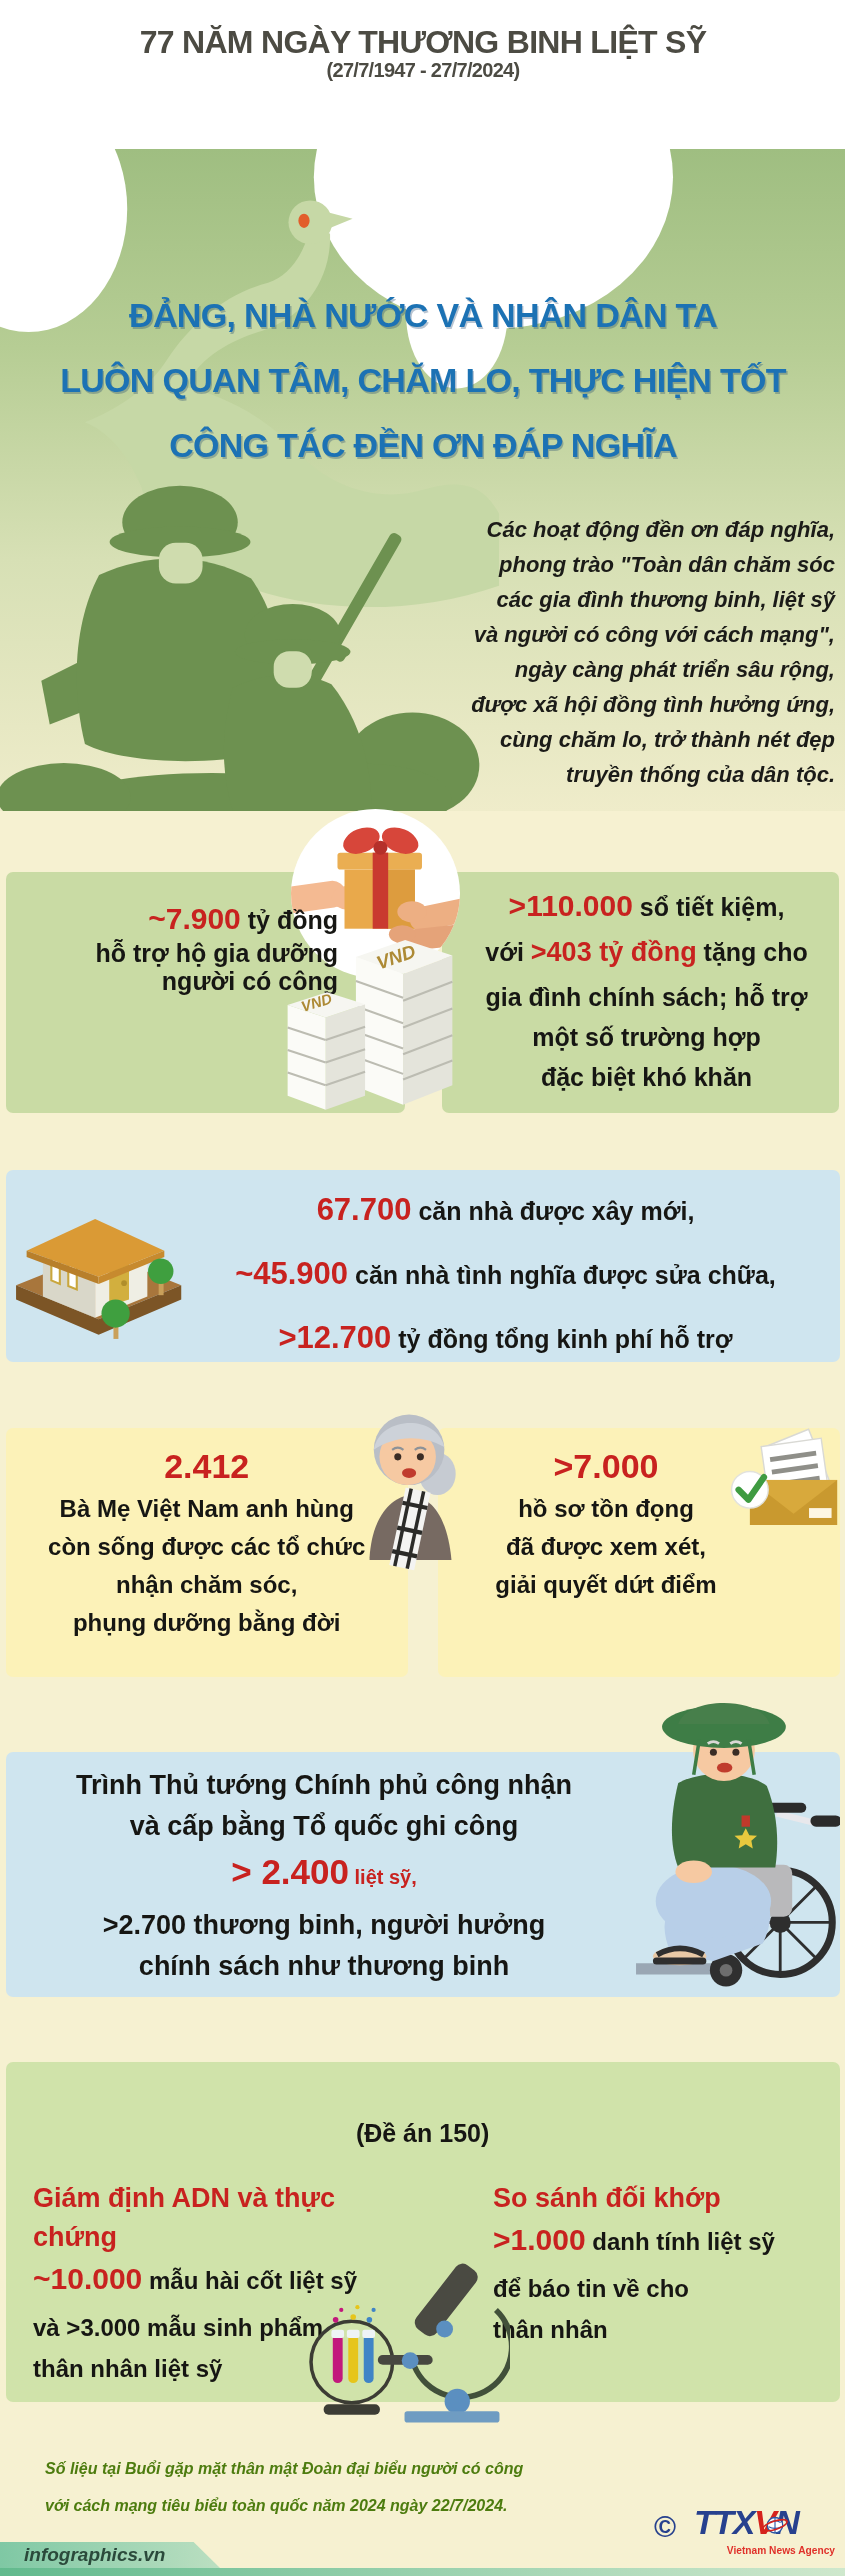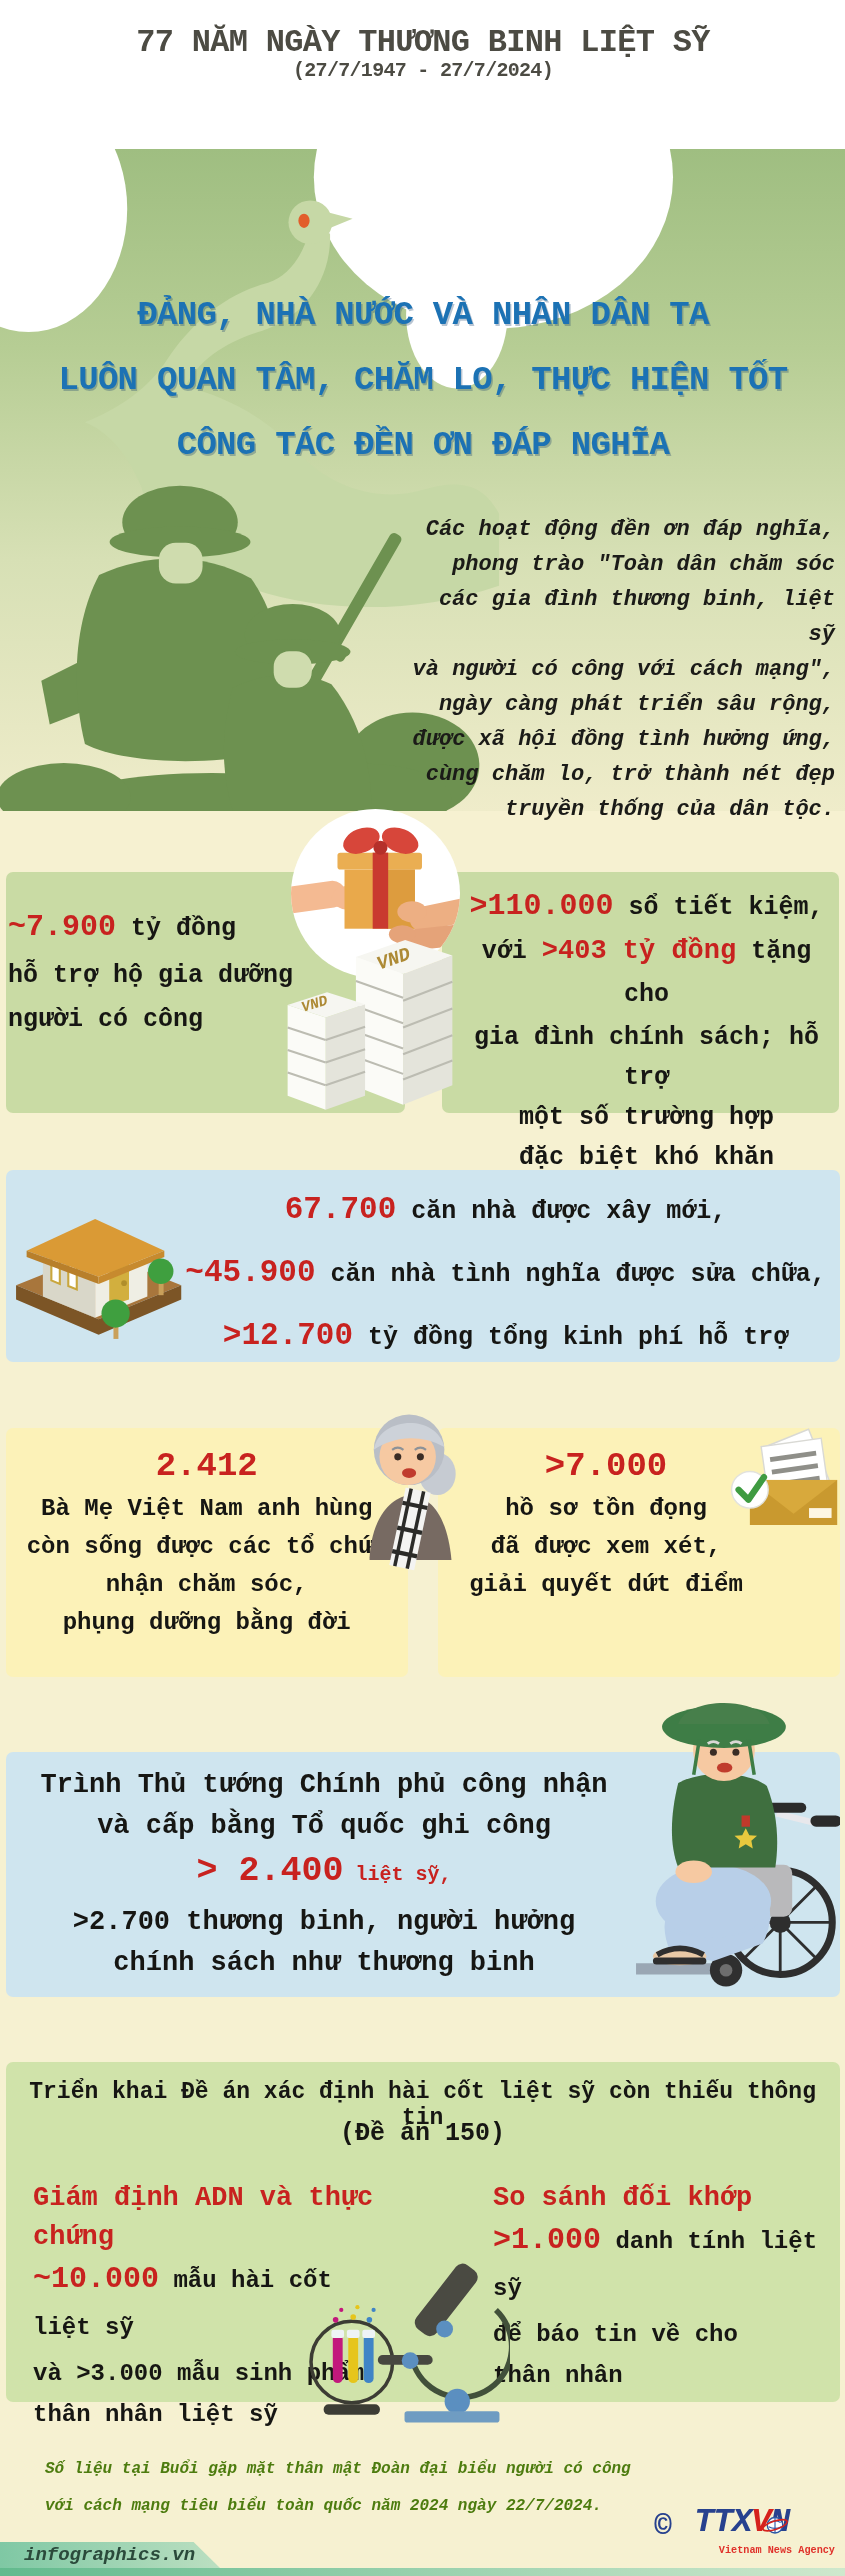--- a/index.html
+++ b/index.html
@@ -1,17 +1,17 @@
 <!DOCTYPE html>
 <html lang="vi" style="font-size:11.3px"><head>
 <meta charset="utf-8">
 <style>
   html,body{margin:0;padding:0;background:#ffffff;}
   #canvas{position:relative;width:846px;height:2576px;overflow:hidden;
-    background:#f6f1d1;font-family:Liberation Mono, monospace;}
+    background:#f6f1d1;font-family:Liberation Sans, sans-serif;}
   .abs{position:absolute;}
   
   .top-white{left:0;top:0;width:846px;height:149px;background:#ffffff;z-index:3;}
   .main-title{width:100%;text-align:center;color:#4c4b43;font-weight:700;letter-spacing:-0.7px;}
   .main-title.l1{top:24px;font-size:32px;}
   .main-title.l2{top:59px;font-size:20px;}
   
   .hero{left:0;top:149px;width:846px;height:662px;z-index:1;
     background:linear-gradient(180deg,#9fbe81 0%,#b6cd94 30%,#d7e0b5 62%,#efecca 100%);}
   .hero svg{position:absolute;left:0;top:0;}
@@ -22,21 +22,21 @@
     font-style:italic;font-weight:600;font-size:22px;line-height:35px;color:#1b1b18;}
   
   .panel{border-radius:7px;z-index:1;}
   .green-a{background:#c9dba4;}
   .blue-p{background:#cfe5ef;}
   .yellow-p{background:#fcf2b8;}
   .green-e{background:#d0e3aa;}
   .num{color:#c8221f;font-weight:800;}
   .btxt{color:#161613;font-weight:700;}
   
-  .a-left{left:8px;top:905px;width:338px;text-align:left;z-index:3;line-height:44px;}
+  .a-left{left:0;top:905px;width:338px;text-align:right;z-index:3;line-height:28px;}
   .a-right{left:458px;top:886px;width:377px;text-align:center;z-index:3;line-height:40px;}
   .a-left .num,.a-right .num{font-size:30px;}
   .a-left .btxt,.a-right .btxt{font-size:25px;}
   .gift-circle{left:291px;top:809px;width:169px;height:169px;background:#ffffff;
     border-radius:50%;overflow:hidden;z-index:2;}
   .money{left:282px;top:937px;width:176px;height:178px;z-index:3;}
   
   .b-text{left:176px;top:1181px;width:659px;z-index:3;}
   .b-row{text-align:center;line-height:58px;}
   .b-row .num{font-size:31px;}
@@ -368,21 +368,20 @@
       <ellipse cx="136" cy="110" rx="11" ry="7" fill="#c03b2d"></ellipse>
       <g>
         <ellipse cx="72" cy="378" rx="38" ry="13" fill="#e9c9a6"></ellipse>
         <path d="M40,376 q32,-18 66,0" stroke="#2f2f2f" stroke-width="8" fill="none"></path>
         <rect x="34" y="380" width="76" height="10" rx="5" fill="#2f2f2f"></rect>
       </g>
     </svg>
   </div>
 
   <div class="abs panel green-e" style="left:5.6px;top:2062px;width:834px;height:340px;"></div>
-  <div class="abs e-title e-t1">Triển khai Đề án xác định hài cốt liệt sỹ còn thiếu thông tin</div>
   <div class="abs e-title e-t2">(Đề án 150)</div>
 
   <div class="abs e-col" style="left:21px;top:2179px;width:366px;margin-left:12px;">
     <div class="hdr">Giám định ADN và thực chứng</div>
     <div class="e-l1"><span class="num">~10.000</span><span class="btxt"> mẫu hài cốt liệt sỹ</span></div>
     <div class="e-line">và &gt;3.000 mẫu sinh phẩm</div>
     <div class="e-line">thân nhân liệt sỹ</div>
   </div>
   <div class="abs e-col" style="left:493px;top:2179px;width:338px;">
     <div class="hdr">So sánh đối khớp</div>

